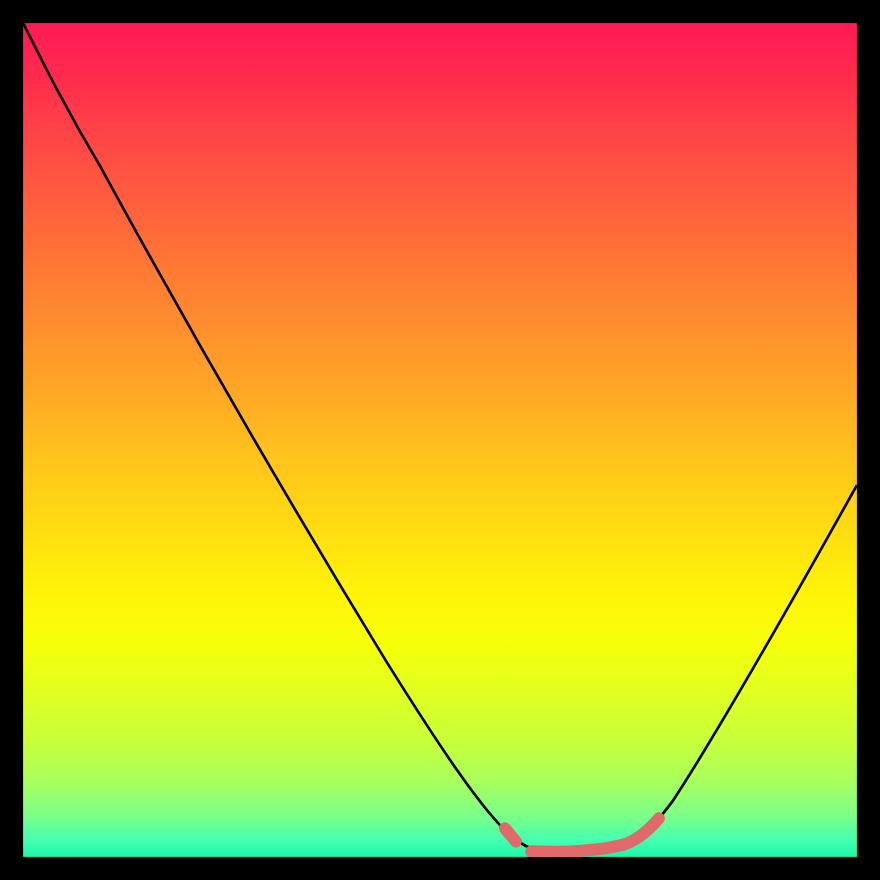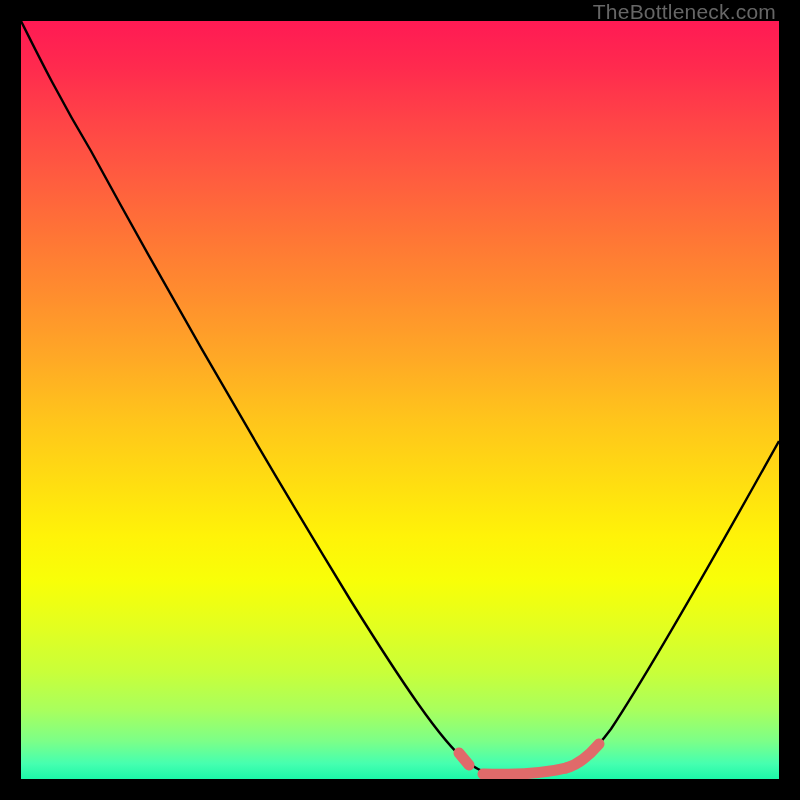--- a/index.html
+++ b/index.html
@@ -63,21 +63,20 @@
     font-size: 21px;
     letter-spacing: 0.2px;
     font-weight: 500;
   }
 </style>
 </head>
 <body>
 
 <div class="stage">
 
-  <div class="watermark">TheBottleneck.com</div>
 
   <div class="plot">
     <div class="gradient"></div>
 
     <svg class="curve" viewBox="0 0 758 758" preserveAspectRatio="none">
 
       <path d="M 0 0
                C 20 40, 40 80, 70 130
                C 130 240, 220 400, 330 580
                C 380 660, 420 720, 445 740

